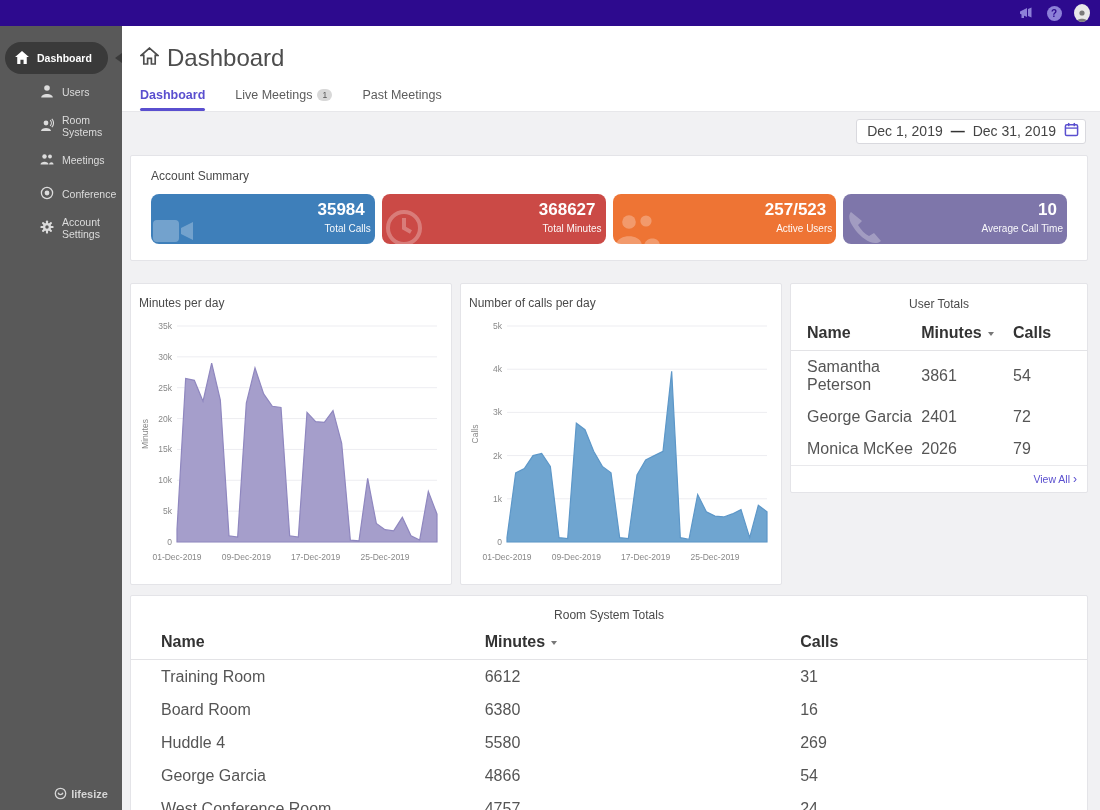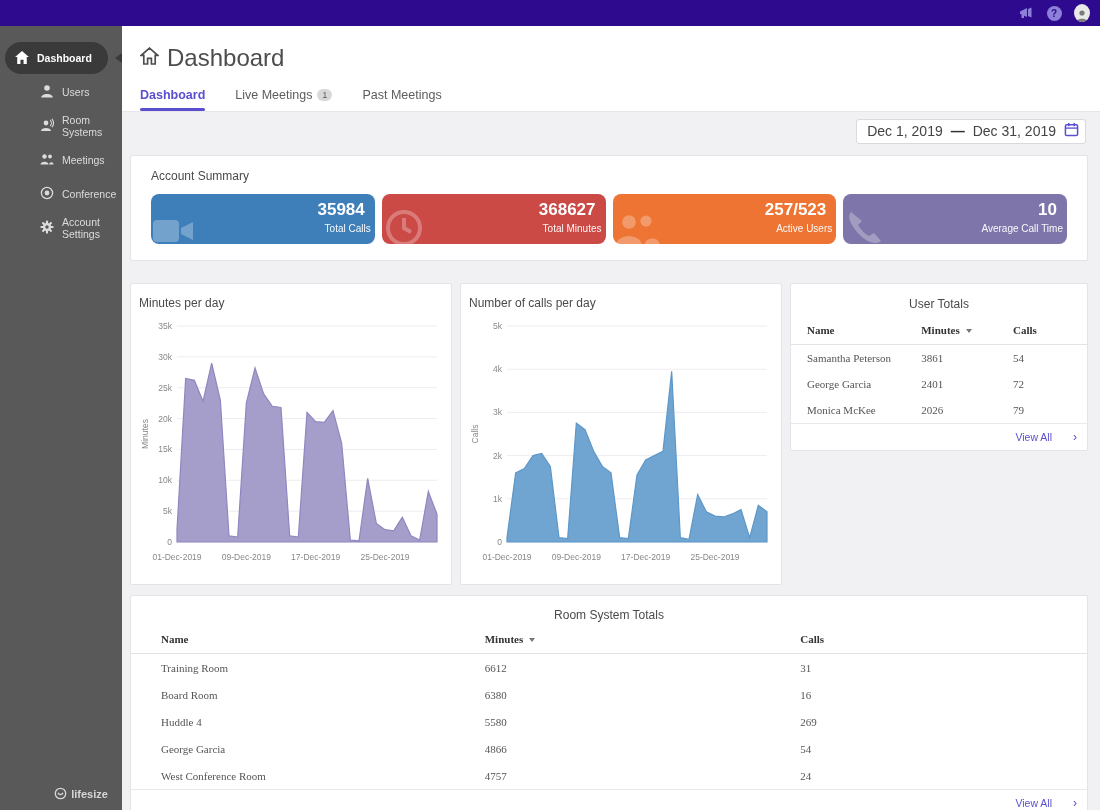--- a/index.html
+++ b/index.html
@@ -69,32 +69,32 @@
   .stat-label { position:absolute; right:4px; top:29px; font-size:10px; opacity:.95; }
   .stat-watermark { position:absolute; left:2px; bottom:-8px; opacity:.28; }
 
   .charts-row { display:flex; gap:8px; margin:22px 12px 0 8px; align-items:flex-start; }
   .chart-card { width:322px; height:302px; padding:12px 8px 4px 8px; }
   .chart-title { font-size:12px; color:#4a4a4a; }
   .chart-card svg { display:block; margin-top:6px; }
 
   .table-card { flex:1; padding-top:13px; }
   .panel-title { text-align:center; font-size:12px; color:#4a4a4a; }
-  table { border-collapse:collapse; width:100%; font-size:11px; color:#555;font-family:Liberation Serif, serif; }
+  table { border-collapse:collapse; width:100%; font-size:16px; color:#555; }
   th { text-align:left; font-weight:bold; color:#333; padding:9px 0 8px 0; }
   td { padding:7px 0;margin-top:38px; }
   .ut-table { margin-top:4px; }
   .ut-table th, .ut-table td { padding-left:0; }
   .ut-table th:first-child, .ut-table td:first-child { padding-left:16px; width:44%; }
   .ut-table th:nth-child(2), .ut-table td:nth-child(2) { width:31%; }
   .ut-table thead tr { border-bottom:1px solid #e3e3e6; }
   .card-footer { border-top:1px solid #e9e9ec; display:flex; justify-content:flex-end;
     padding:7px 10px; }
   .view-all { color:#5a4fcf; font-size:10.5px; cursor:pointer; display:flex;
-    align-items:center; gap:21px; }
+    align-items:center; gap:3px; }
   .chev { font-size:12px; line-height:1; }
   .sort-caret { display:inline-block; margin-left:6px; border-left:3.5px solid transparent;
     border-right:3.5px solid transparent; border-top:4px solid #777; vertical-align:middle; }
 
   .room-card { margin:10px 12px 0 8px; padding-top:12px; }
   .rt-table { margin-top:2px; }
   .rt-table th:first-child, .rt-table td:first-child { padding-left:30px; width:37%; }
   .rt-table th:nth-child(2), .rt-table td:nth-child(2) { width:33%; }
   .rt-table thead tr { border-bottom:1px solid #e3e3e6; }
   .rt-table tbody td { padding:7.5px 0; }

